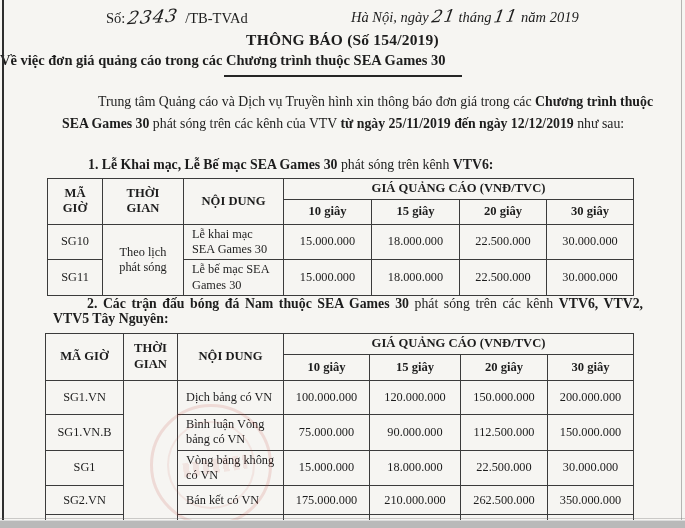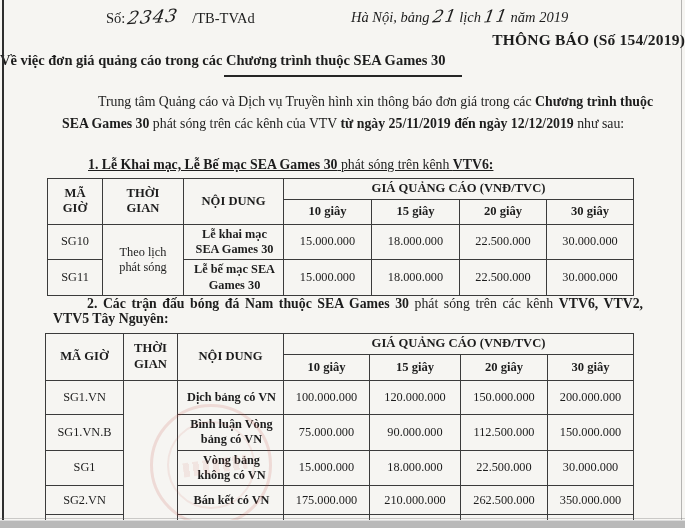--- a/index.html
+++ b/index.html
@@ -12,62 +12,62 @@
     color:#1d1d1d;
   }
   
   .edge-left{position:absolute;left:2px;top:0;bottom:0;width:2px;background:#2e2e2e;}
   .edge-right{position:absolute;right:3px;top:0;bottom:8px;width:1px;background:rgba(60,60,60,.35);}
   .edge-bottom{position:absolute;left:0;right:0;bottom:0;height:7px;background:#b9b9b9;border-top:1px solid #dcdcdc;}
   .edge-bottom-line{position:absolute;left:0;right:0;bottom:9px;height:1px;background:rgba(120,120,120,.35);}
 
   .doc-head{position:absolute;top:6px;left:0;width:100%;height:24px;font-size:14.5px;}
   .doc-number{position:absolute;left:106px;top:2px;white-space:nowrap;}
-  .doc-number .suffix{margin-left:8px;}
+  .doc-number .suffix{margin-left:1px;}
   .doc-date{position:absolute;left:351px;top:2px;font-style:italic;white-space:nowrap;}
   .hand{
     display:inline-block;
     font-family:"DejaVu Serif",serif;
     font-style:italic;
     transform:skewX(-12deg) rotate(-3deg);
     font-size:17px;line-height:1;
     letter-spacing:1px;
     margin:0 3px;
   }
   .hand.num-big{font-size:18px;margin-right:6px;}
 
-  .title{position:absolute;top:31px;left:0;width:100%;text-align:right;font-weight:bold;font-size:15.5px;letter-spacing:.2px;}
+  .title{position:absolute;top:31px;left:0;width:100%;text-align:center;font-weight:bold;font-size:15.5px;letter-spacing:.2px;}
   .subtitle{position:absolute;top:52px;left:0;width:100%;text-align:left;font-weight:bold;font-size:14.5px;}
   .subtitle-underline{position:absolute;top:75px;left:50%;transform:translateX(-50%);width:238px;height:2px;background:#262626;}
 
   .intro{position:absolute;top:91px;left:62px;right:32px;margin:0;font-size:13.8px;line-height:22px;text-align:justify;text-indent:36px;}
   .b{font-weight:bold;}
 
   .section-heading{position:absolute;margin:0;font-size:13.8px;line-height:20px;}
-  .s1{top:155px;left:62px;right:40px;text-indent:26px;text-decoration:underline;}
+  .s1{top:155px;left:62px;right:40px;text-indent:26px;}
   .s2{top:296px;left:53px;right:42px;text-indent:34px;text-align:justify;line-height:15px;}
 
   table.t{
     position:absolute;
     border-collapse:collapse;
     table-layout:fixed;
     font-size:12.3px;
     background:transparent;
   }
   table.t td,table.t th{
     border:1px solid #3b3b3b;
     padding:2px 6px;
     vertical-align:middle;
     font-weight:normal;
     line-height:1.25;
     overflow:hidden;
   }
   table.t th{font-weight:bold;text-align:center;font-size:12.6px;}
   .t .code,.t .time,.t .price{text-align:center;}
-  .t .content{text-align:center;padding-left:8px;font-weight:bold;}
+  .t .content{text-align:left;padding-left:8px;}
   .t1{left:47px;top:178px;width:586px;}
   .t1 .hr1{height:20px;} .t1 .hr2{height:25px;}
   .t1 .br{height:29px;margin-top:40px;}
   .t2{left:45px;top:333px;width:588px;}
   .t2 .hr1{height:21px;} .t2 .hr2{height:26px;}
   .t2 .r0{height:34px;} .t2 .r1{height:33px;} .t2 .r2{height:31px;} .t2 .r3{height:29px;}
   .t2 .partial td{height:14px;}
 
   .stamp{
     position:absolute;left:150px;top:404px;width:116px;height:116px;
@@ -85,21 +85,21 @@
     transform:rotate(-8deg);
   }
 </style>
 </head>
 <body>
 
 <div class="page">
 
   <div class="doc-head">
     <div class="doc-number"><span>Số:</span><span class="hand num-big">2343</span><span class="suffix">/TB-TVAd</span></div>
-    <div class="doc-date"><span>Hà Nội, bảng</span><span class="hand">21</span><span>lịch</span><span class="hand">11</span><span>năm 2019</span></div>
+    <div class="doc-date"><span>Hà Nội, ngày</span><span class="hand">21</span><span>tháng</span><span class="hand">11</span><span>năm 2019</span></div>
   </div>
 
   <div class="title">THÔNG BÁO (Số 154/2019)</div>
   <div class="subtitle">Về việc đơn giá quảng cáo trong các Chương trình thuộc SEA Games 30</div>
   <div class="subtitle-underline"></div>
 
   <p class="intro"><span>Trung tâm Quảng cáo và Dịch vụ Truyền hình xin thông báo đơn giá trong các </span><span class="b">Chương trình thuộc SEA Games 30</span><span> phát sóng trên các kênh của VTV </span><span class="b">từ ngày 25/11/2019 đến ngày 12/12/2019</span><span> như sau:</span></p>
 
   <p class="section-heading s1"><span class="b">1. Lễ Khai mạc, Lễ Bế mạc SEA Games 30</span><span> phát sóng trên kênh </span><span class="b">VTV6:</span></p>
 

